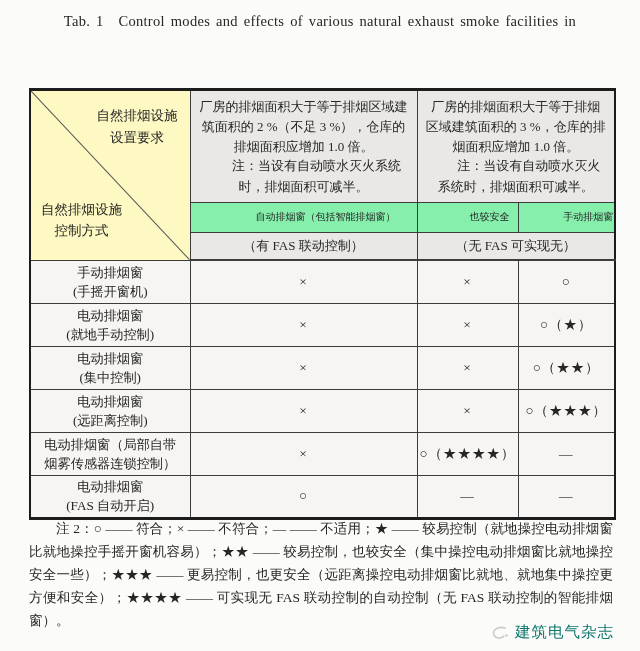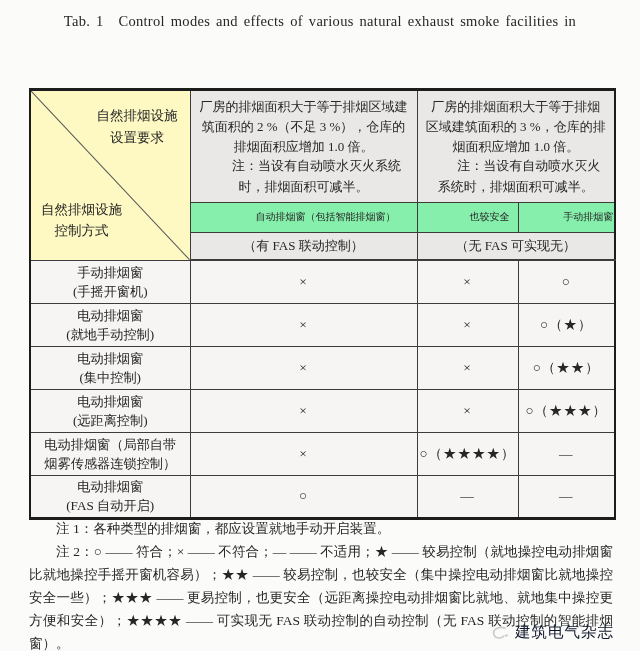--- a/index.html
+++ b/index.html
@@ -86,21 +86,21 @@
     position: absolute; left: 29px; top: 518px; width: 584px;
     font-size: 13.5px; line-height: 1.7;
     text-align: justify;
   }
   .notes p { text-indent: 2em; }
 
   
   .watermark {
     position: absolute; right: 26px; bottom: 8px;
     display: flex; align-items: center; gap: 3px;
-    color: #0f172a; font-size: 15.5px; letter-spacing: 1px;
+    color: #0f766e; font-size: 15.5px; letter-spacing: 1px;
   }
   .watermark svg { display: block; }
 </style>
 </head>
 <body>
 
 <div class="page">
 
   <div class="title-block">
     <div class="title-en">Tab. 1　Control modes and effects of various natural exhaust smoke facilities in</div>
@@ -185,21 +185,20 @@
         <td class="row-label pre-line">电动排烟窗
 (FAS 自动开启)</td>
         <td class="sym">○</td>
         <td class="sym">—</td>
         <td class="sym">—</td>
       </tr>
     </tbody>
   </table>
 
   <div class="notes">
-    <p>注 1：各种类型的排烟窗，都应设置就地手动开启装置。</p>
     <p>注 2：○ —— 符合；× —— 不符合；— —— 不适用；★ —— 较易控制（就地操控电动排烟窗比就地操控手摇开窗机容易）；★★ —— 较易控制，也较安全（集中操控电动排烟窗比就地操控安全一些）；★★★ —— 更易控制，也更安全（远距离操控电动排烟窗比就地、就地集中操控更方便和安全）；★★★★ —— 可实现无 FAS 联动控制的自动控制（无 FAS 联动控制的智能排烟窗）。</p>
   </div>
 
   <div class="watermark">
     <svg width="22" height="18" viewBox="0 0 22 18">
       <path d="M15 4 C8 2, 2 6, 4 11 C5.5 14.5, 11 15, 14 12" fill="none" stroke="#c9c9c5" stroke-width="1.6" stroke-linecap="round"></path>
       <circle cx="16.5" cy="11.5" r="1.2" fill="#c9c9c5"></circle>
     </svg>
     <span>建筑电气杂志</span>
   </div>

